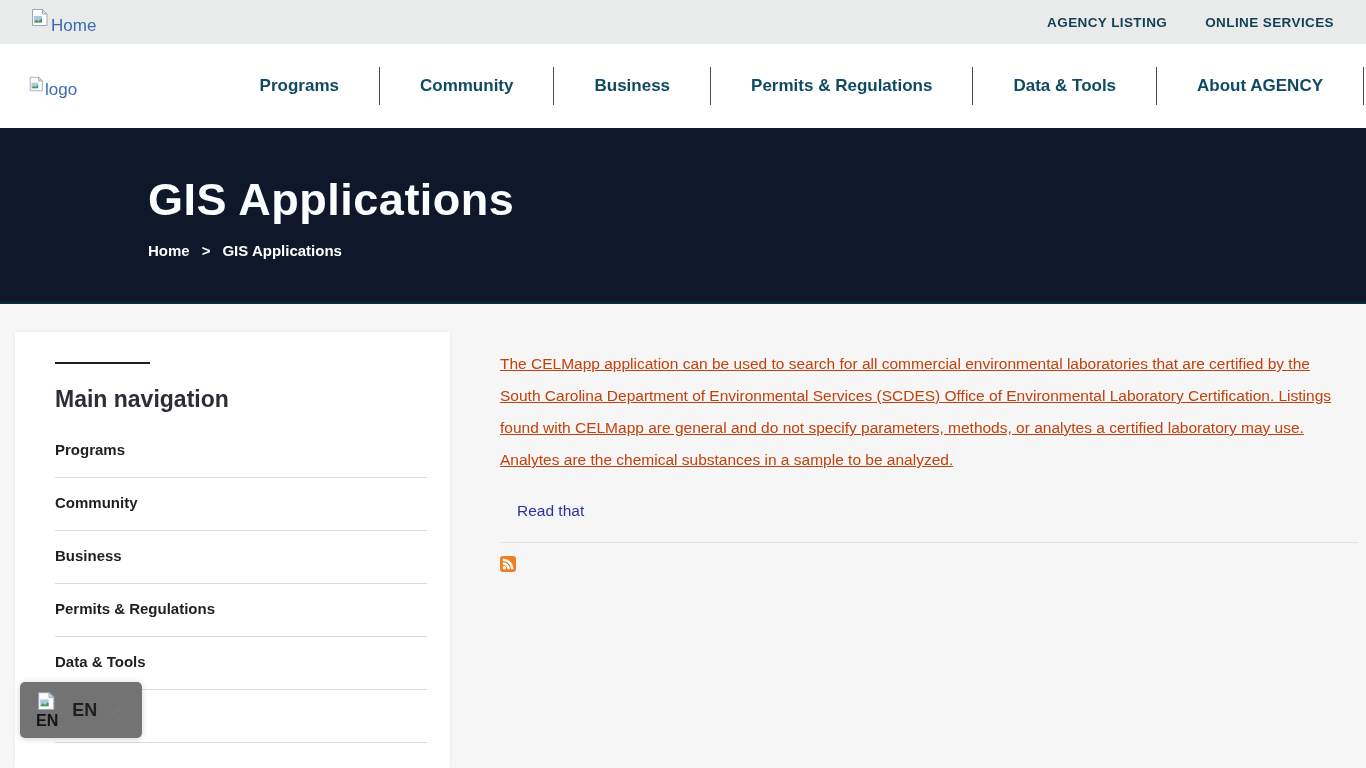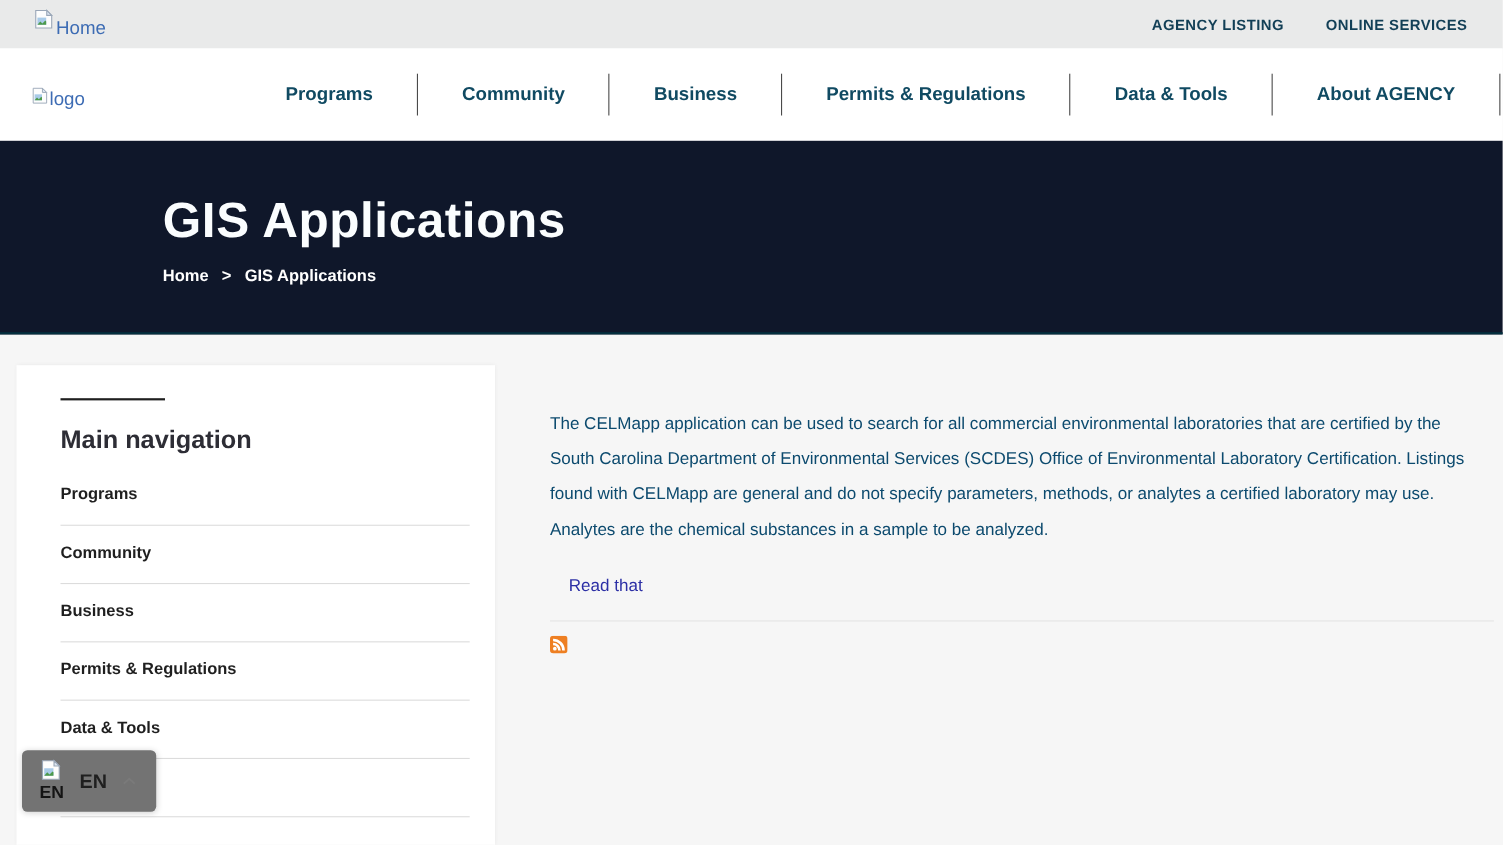--- a/index.html
+++ b/index.html
@@ -27,21 +27,21 @@
     text-decoration: none; cursor: pointer;
   }
 
   
   .navbar {
     position: absolute; left: 0; top: 44px; width: 1366px; height: 84px;
     background: #ffffff;
     display: flex; align-items: center; justify-content: space-between;
     padding: 0 0 0 28px;
   }
-  .logo-link { display: flex; align-items: flex-end; text-decoration: none; cursor: pointer; }
+  .logo-link { display: flex; align-items: center; text-decoration: none; cursor: pointer; }
   .nav-menu { display: flex; align-items: center; margin-right: 2px; }
   .nav-item {
     color: #104a62; font-size: 17px; font-weight: bold; text-decoration: none;
     padding: 0 40px; cursor: pointer; white-space: nowrap;
   }
   .nav-divider { width: 1px; height: 38px; background: #4a4a4a; }
 
   
   .hero {
     position: absolute; left: 0; top: 128px; width: 1366px; height: 176px;
@@ -72,21 +72,21 @@
   .side-list { margin-top: 12px; }
   .side-item {
     display: block; padding: 16px 0 15px; border-bottom: 1px solid #dcdcdc;
     color: #1f1f1f; font-size: 15px; font-weight: bold; text-decoration: none;
     cursor: pointer; min-height: 53px;
   }
 
   
   .content { position: absolute; left: 500px; top: 348px; width: 858px; }
   .content-heading { color: #1c1c1c; font-size: 29px; font-weight: bold; line-height: 38px; width: 760px; }
-  .content-paragraph { margin-top: 22px; color: #0c4a6e; font-size: 15.5px; line-height: 32px; width: 845px; }
+  .content-paragraph { color: #c2410c; font-size: 15.5px; line-height: 32px; width: 845px; text-decoration: underline; }
   .read-more {
     display: inline-block; margin: 26px 0 0 17px;
     color: #2c2fa5; font-size: 15.5px; text-decoration: none; cursor: pointer;
   }
   .content-divider { margin-top: 22px; width: 858px; height: 1px; background: #e3e3e3; }
   .rss-link { display: inline-block; margin-top: 13px; cursor: pointer; line-height: 0; }
 
   
   .lang-widget {
     position: absolute; left: 20px; top: 682px; width: 122px; height: 56px;

